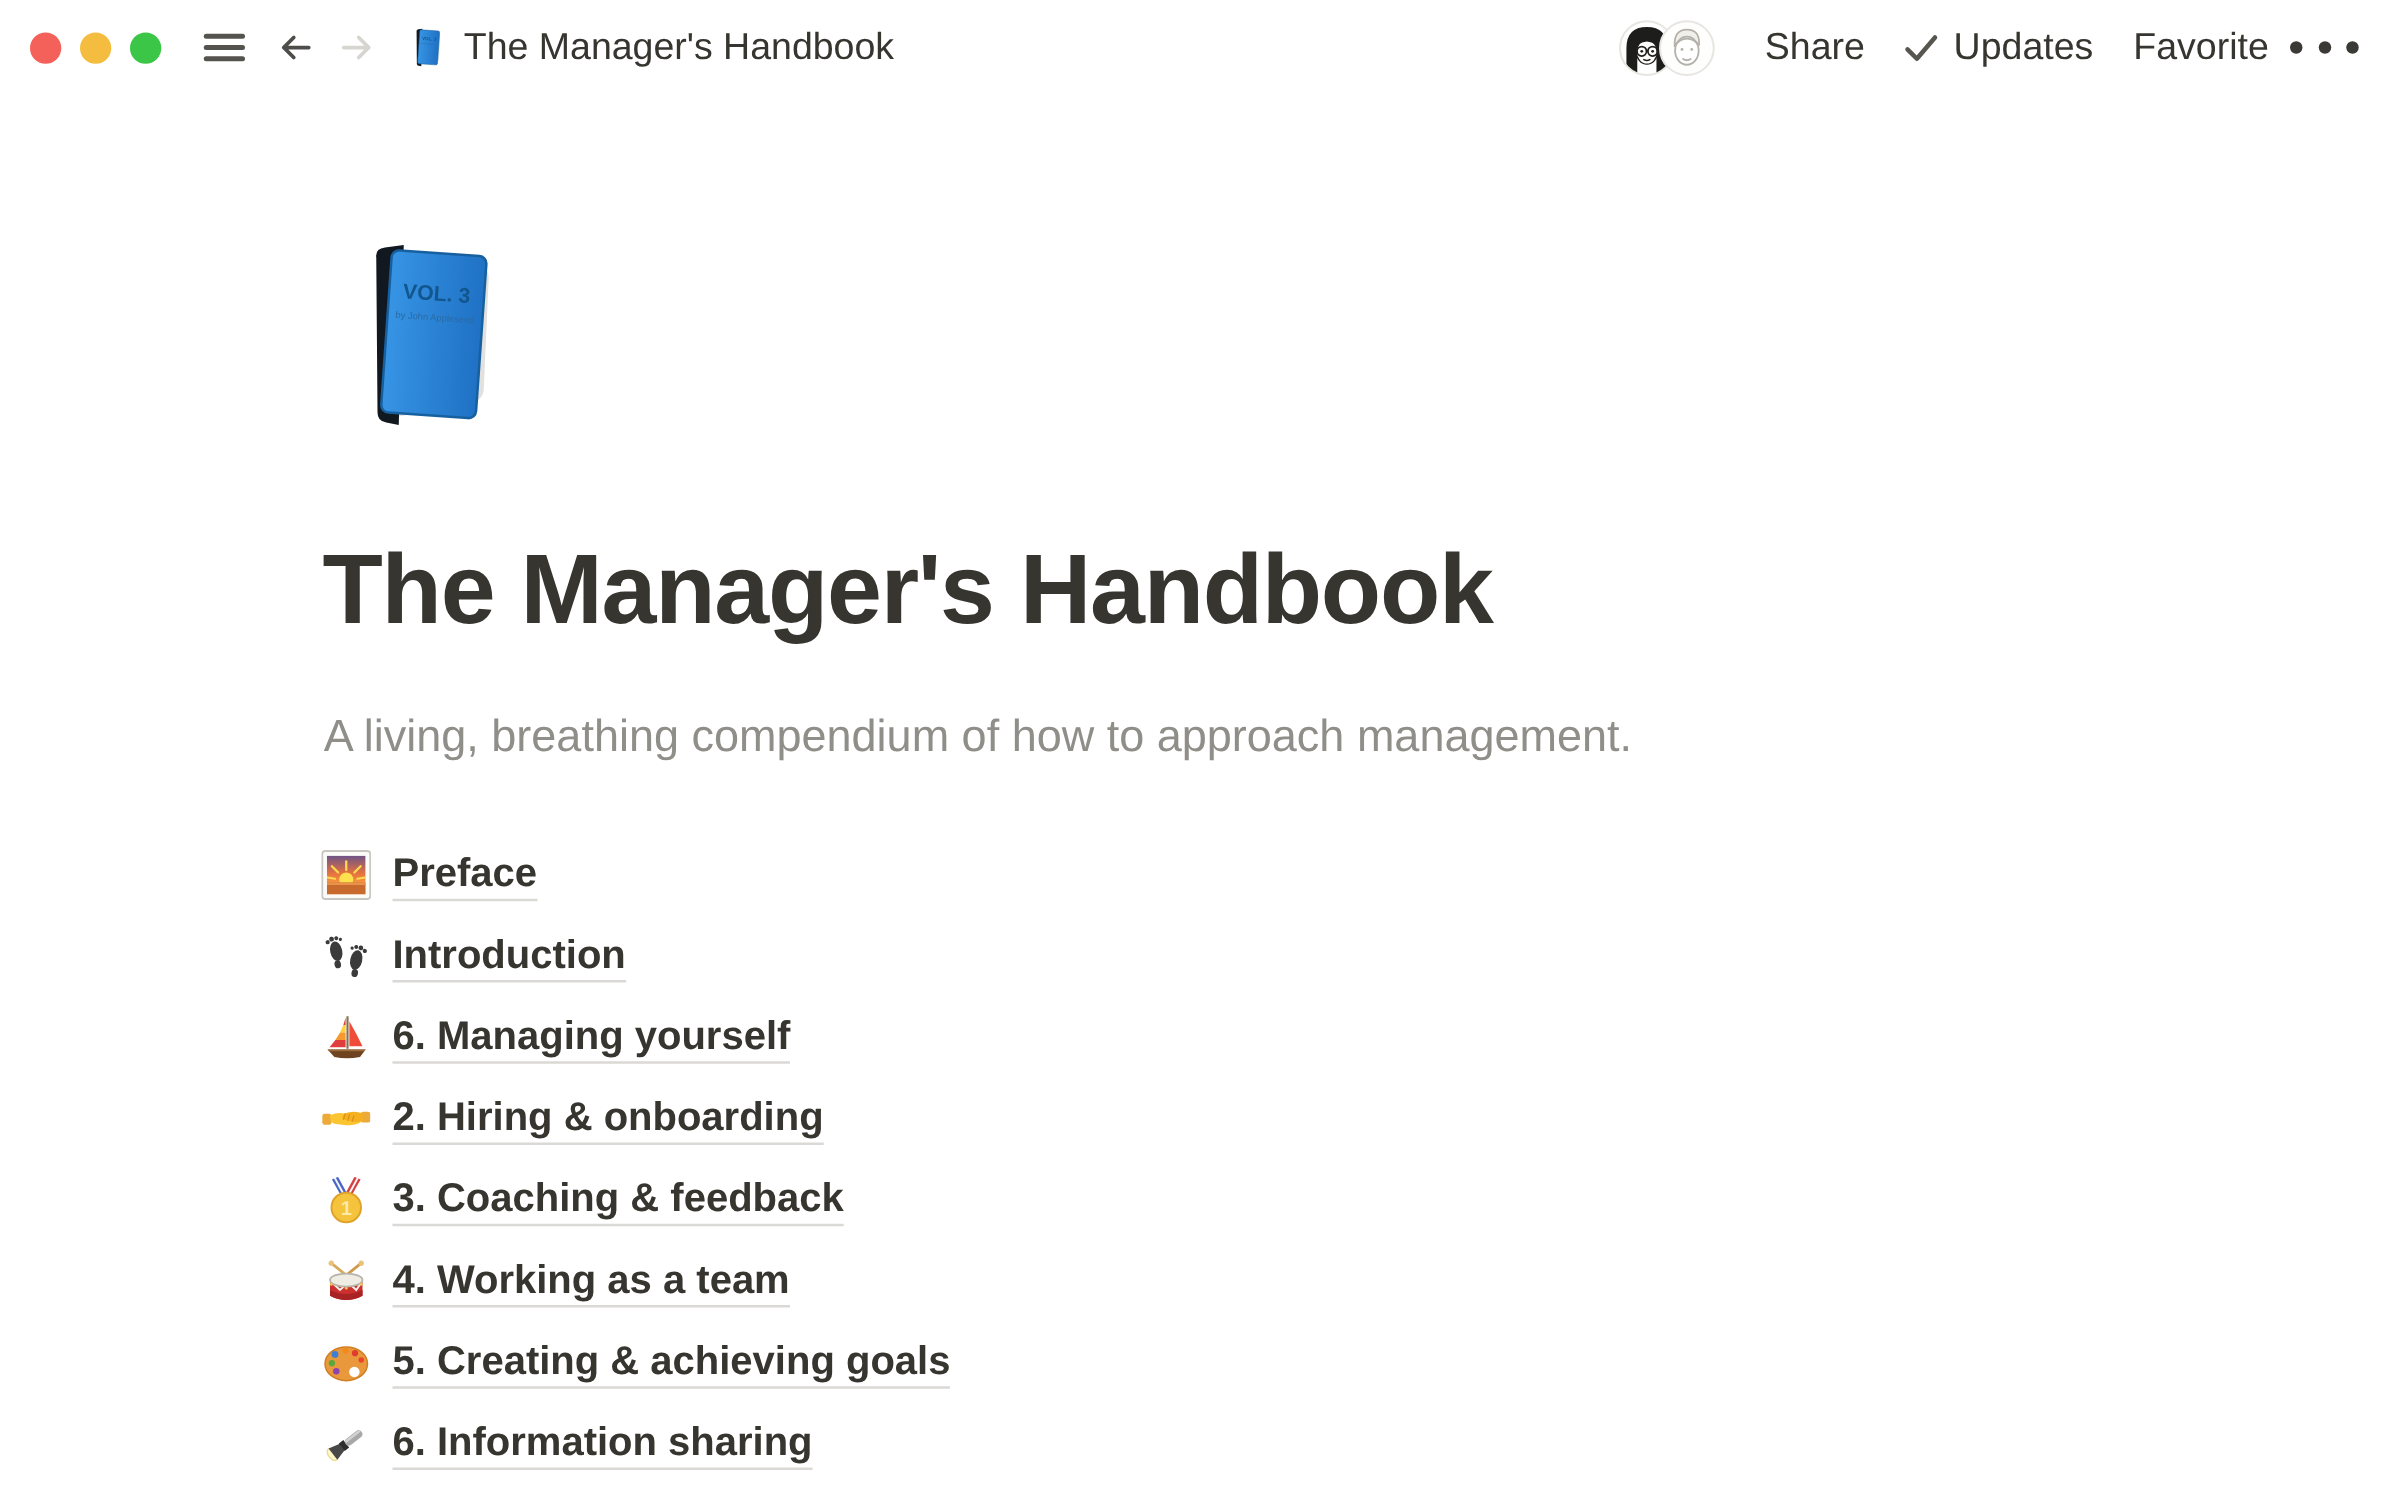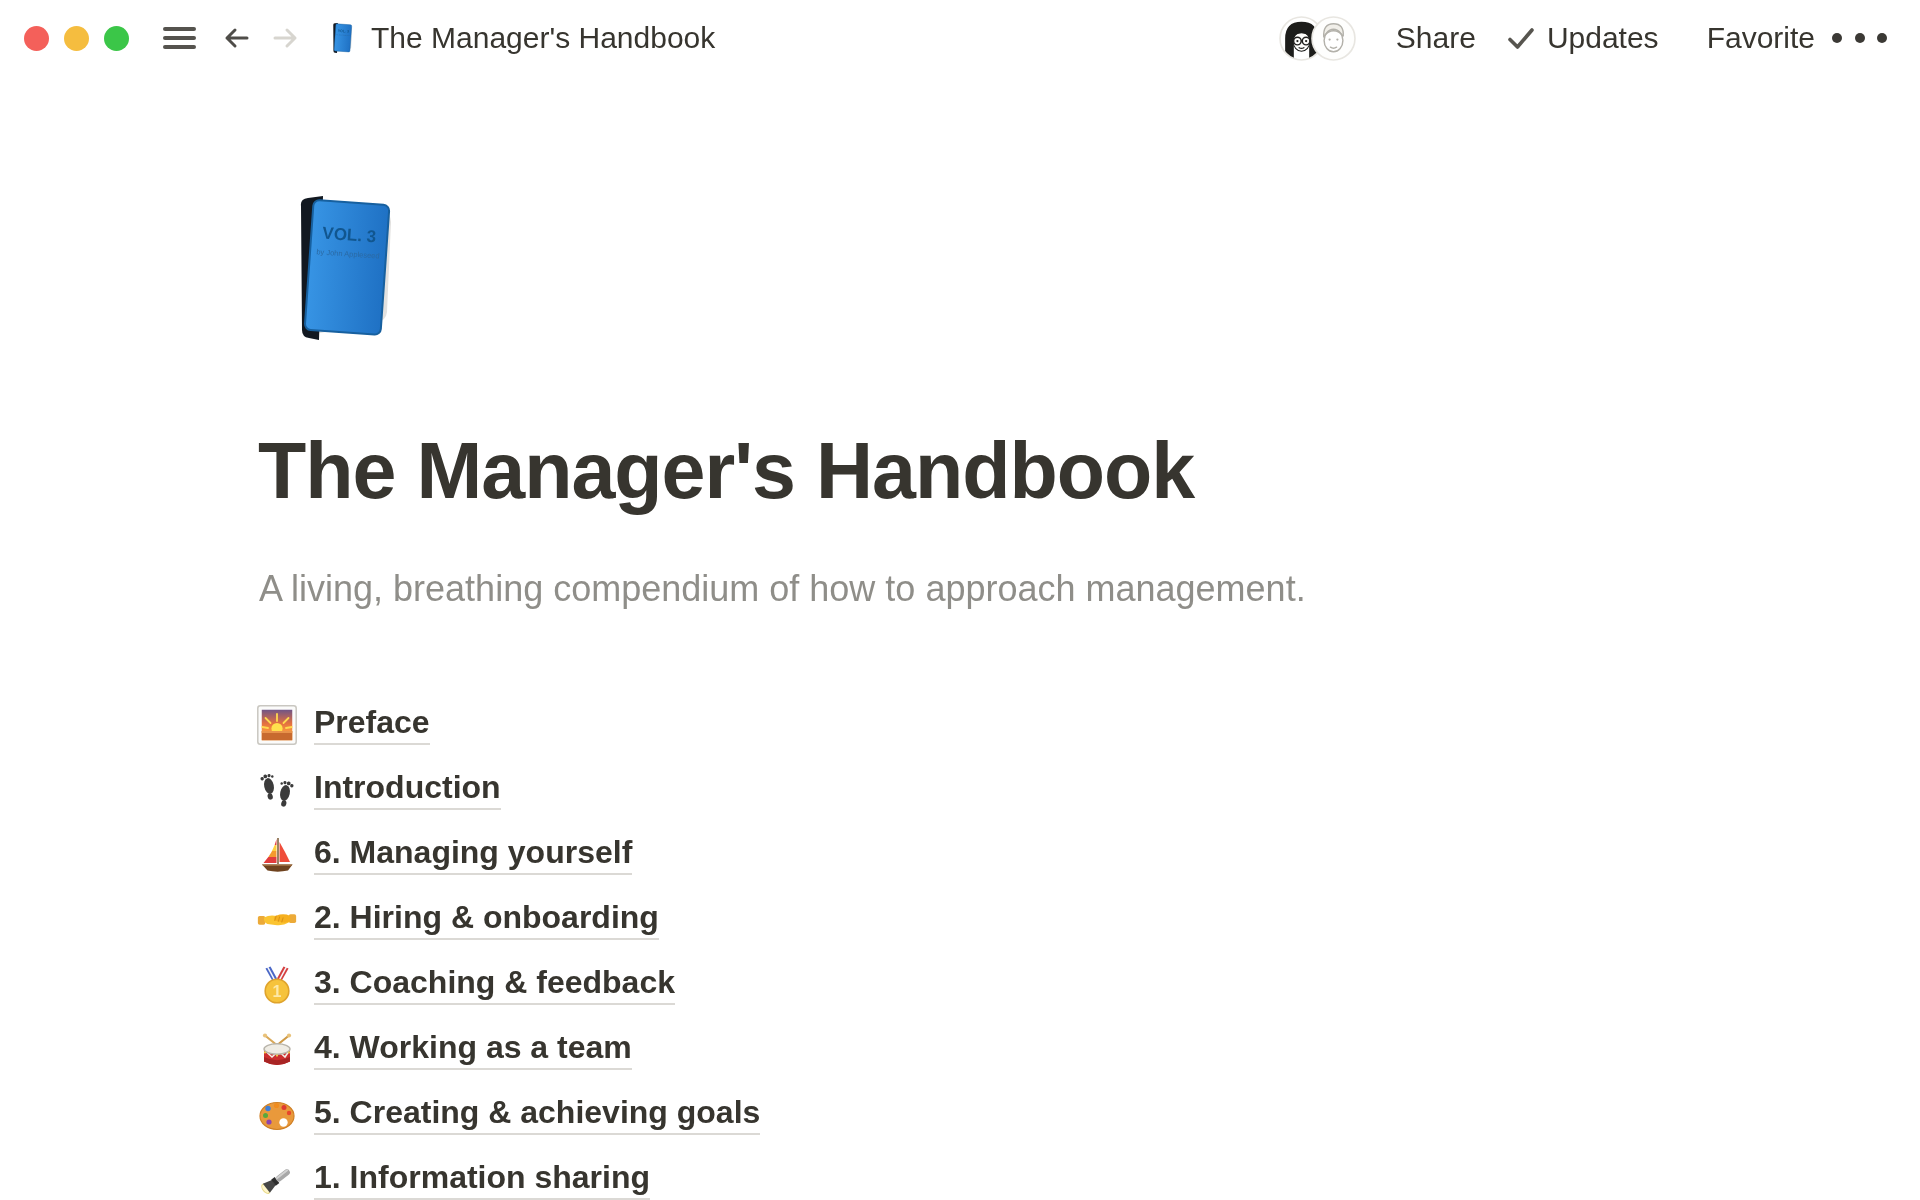--- a/index.html
+++ b/index.html
@@ -32,35 +32,35 @@
 
   .topbar-right{margin-left:auto;display:flex;align-items:center;}
   .avatars{display:flex;align-items:center;cursor:pointer;}
   .avatar{width:45px;height:45px;display:block;}
   .avatar svg{width:45px;height:45px;display:block;}
   .avatar + .avatar{margin-left:-13px;}
   .tb-btn{font-size:30px;color:var(--text);white-space:nowrap;display:flex;align-items:center;}
   .tb-share{margin-left:40px;}
   .tb-updates{margin-left:30px;text-align:right;}
   .tb-updates svg{width:30px;height:27px;margin-right:11px;display:block;}
-  .tb-favorite{margin-left:48px;}
+  .tb-favorite{margin-left:32px;}
   .dots{margin-left:17px;width:55px;height:25px;display:flex;align-items:center;justify-content:space-between;}
   .dots i{width:10px;height:10px;border-radius:50%;background:#3b3935;display:block;}
 
   
   main{padding-left:257px;}
   .page-icon{margin:112px 0 0 14px;width:134px;height:160px;cursor:pointer;}
   .page-icon svg{width:134px;height:160px;display:block;}
   h1.page-title{
     margin:78px 0 0 1px;font-size:79px;font-weight:700;line-height:1.15;
     letter-spacing:-1px;color:var(--text);
   }
   .subtitle{margin:50px 12px 0 2px;font-size:36px;line-height:1.2;color:var(--muted-text);}
   .links{margin-top:70px;}
-  .link-row{height:65px;display:flex;align-items:flex-end;}
+  .link-row{height:65px;display:flex;align-items:flex-start;}
   .link-icon{width:40px;height:40px;margin-right:17px;display:flex;align-items:center;justify-content:center;flex:0 0 40px;}
   .link-icon svg{width:40px;height:40px;display:block;}
   .link-text{
     font-size:32px;font-weight:700;color:var(--text);text-decoration:none;
     border-bottom:2.5px solid var(--link-underline);padding-bottom:2px;line-height:1.15;
     display:inline-block;white-space:nowrap;cursor:pointer;
   }
 </style>
 </head>
 <body>
@@ -355,16 +355,16 @@
   <svg viewBox="0 0 40 40" xmlns="http://www.w3.org/2000/svg">
     <g transform="rotate(-38 20 20)">
       <ellipse cx="5.8" cy="20" rx="3" ry="5.4" fill="#fff6c9" stroke="#e8d98a" stroke-width="1"></ellipse>
       <path d="M6.5 14.3 L16 16.8 L16 23.2 L6.5 25.7 Z" fill="#474747"></path>
       <rect x="15.5" y="16.2" width="4.5" height="7.6" fill="#2e2e2e"></rect>
       <rect x="19.5" y="16.9" width="16" height="6.2" rx="3.1" fill="#a8a8a8"></rect>
       <rect x="20" y="17.5" width="15" height="2" rx="1" fill="#d2d2d2"></rect>
     </g>
   </svg>
 </span>
-    <a class="link-text">1. Information sharing</a>
+    <a class="link-text">6. Information sharing</a>
   </div>
 </div>
 </main>
 
 </body></html>

